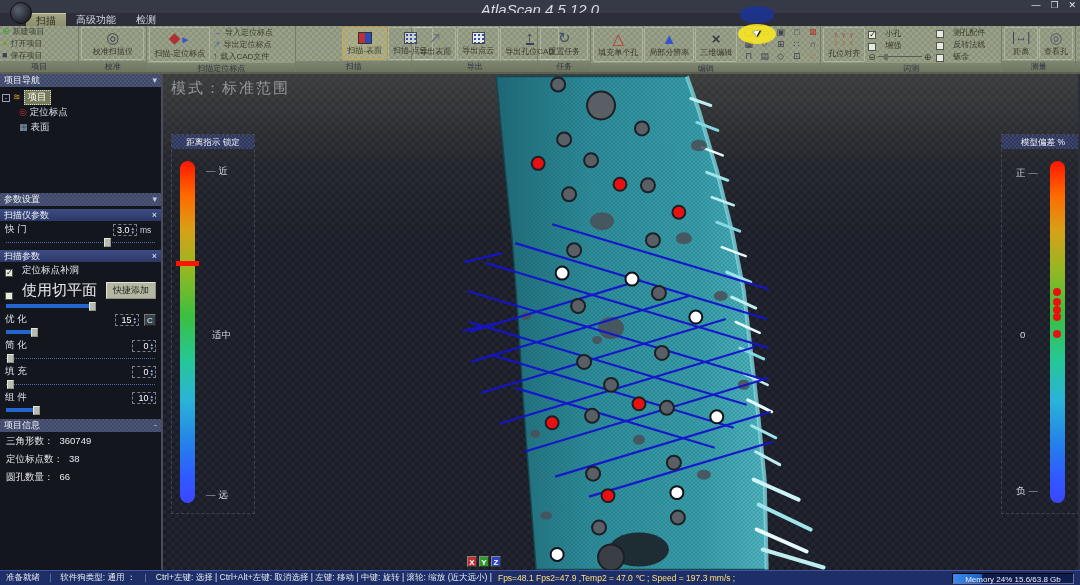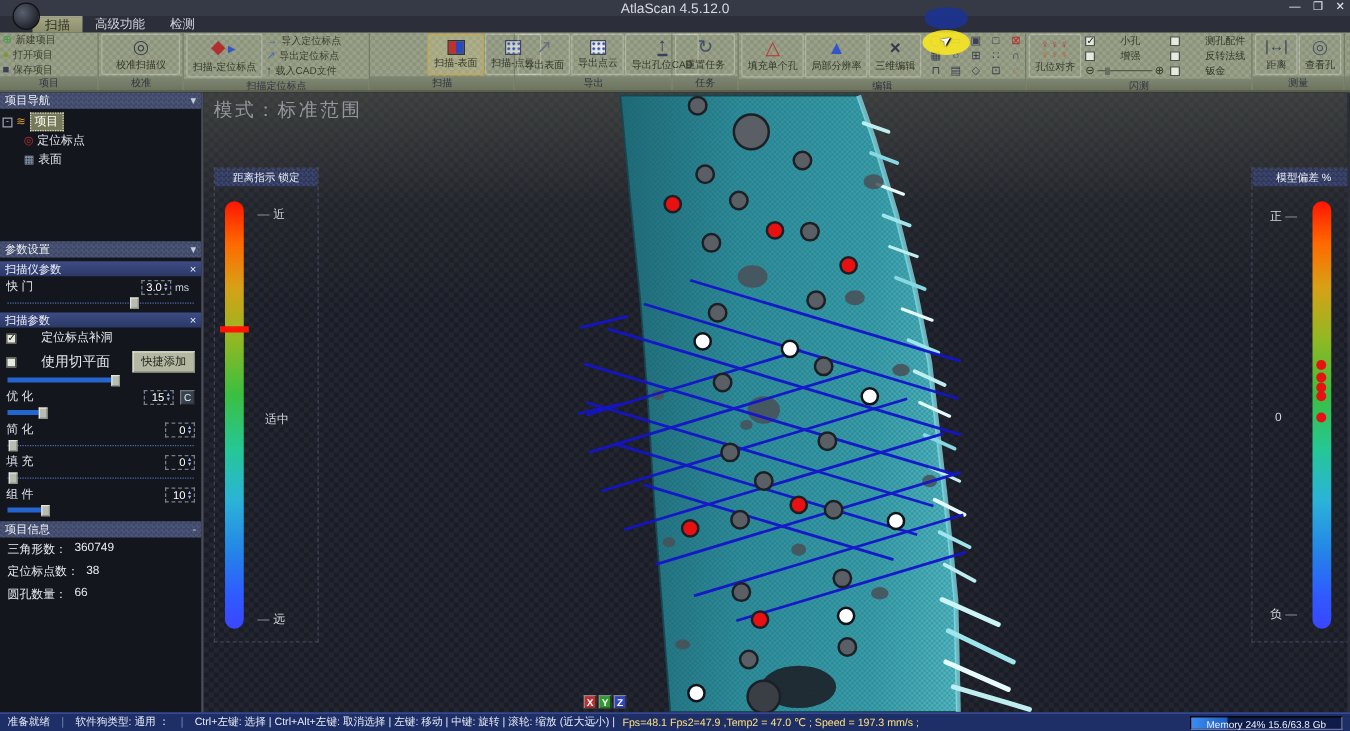--- a/index.html
+++ b/index.html
@@ -1,21 +1,21 @@
 <!DOCTYPE html>
 <html><head>
 <meta charset="utf-8">
 <style>
   html,body{margin:0;padding:0;background:#000;}
   *{box-sizing:border-box;font-family:"Liberation Sans","DejaVu Sans",sans-serif;}
   #app{position:relative;width:1080px;height:585px;overflow:hidden;background:#2c2f3a;}
 
   
   #titlebar{position:absolute;left:0;top:0;width:1080px;height:13px;background:#363a46;color:#cfd2da;}
-  #apptitle{position:absolute;left:0;right:0;top:1px;text-align:center;font-size:11px;color:#d8dbe2;}
+  #apptitle{position:absolute;left:0;right:0;top:1px;text-align:center;font-size:15px;color:#d8dbe2;font-style:italic;}
   #appicon{position:absolute;left:10px;top:2px;width:22px;height:22px;border-radius:50%;
     background:radial-gradient(circle at 35% 35%,#5a6070,#23262e 70%);border:1px solid #111;z-index:5;}
   #wincontrols{position:absolute;right:4px;top:0;display:flex;gap:10px;font-size:9px;color:#e6e8ee;}
   #wincontrols span{cursor:default;}
   #menurow{position:absolute;left:0;top:13px;width:1080px;height:13px;background:#2c2f3a;display:flex;align-items:center;}
   .tab{font-size:10px;color:#d3d6de;padding:0 10px;height:13px;line-height:13px;}
   .tab.active{background:linear-gradient(#a3a583,#8b8d6b);color:#2b2d22;border-top:1px solid #c8caa8;}
   #menuright{margin-left:auto;display:flex;gap:12px;align-items:center;font-size:9.5px;color:#e2e5ec;padding-right:28px;}
   #helpicon{width:11px;height:11px;border-radius:50%;background:#2c6fd4;color:#fff;font-size:8px;
     text-align:center;line-height:11px;font-weight:bold;}
@@ -34,21 +34,21 @@
   .bigbtn .blab{font-size:8px;color:#343729;white-space:nowrap;}
   .bicon{font-size:15px;line-height:15px;}
   .stackcol{display:flex;flex-direction:column;justify-content:center;gap:1px;padding:0 2px;}
   .smallbtn{display:flex;align-items:center;gap:3px;font-size:8px;color:#3a3d2f;white-space:nowrap;}
   .sicon{font-size:9px;line-height:9px;}
   .iconsq{width:14px;height:12px;border:1px solid #333;background:linear-gradient(90deg,#c03030 50%,#2b49b8 50%);}
   .dotsq{width:13px;height:12px;border:1px solid #445;
     background:radial-gradient(#2b49b8 1px,transparent 1.2px) 0 0/4px 4px,#cfd4c2;}
   .editgrid{display:grid;grid-template-columns:repeat(5,15px);grid-auto-rows:11px;gap:1px;align-content:center;padding:0 3px;}
   .editgrid span{font-size:9px;line-height:11px;text-align:center;color:#3c4150;}
-  .cb{display:flex;align-items:center;gap:20px;font-size:8px;color:#343729;white-space:nowrap;}
+  .cb{display:flex;align-items:flex-end;gap:9px;font-size:8px;color:#343729;white-space:nowrap;}
   .cbbox{width:8px;height:8px;border:1px solid #4e554b;background:#e8eadf;position:relative;flex:none;}
   .cb.checked .cbbox::after{content:"✓";position:absolute;left:0;top:-2px;font-size:8px;color:#111;}
   .flashslider{display:flex;align-items:center;gap:2px;font-size:9px;color:#3a3d2f;}
   .fstrack{width:44px;border-top:1px solid #555c50;position:relative;}
   .fstrack i{position:absolute;left:6px;top:-3px;width:4px;height:6px;background:#6a705f;}
   .pins{font-size:9px;line-height:8px;letter-spacing:1px;color:#b03636;text-align:center;}
   .pins .row2{color:#c2572a;}
 
   
   #highlight{position:absolute;left:738px;top:24px;width:38px;height:20px;border-radius:50%;
@@ -396,21 +396,21 @@
           <span>扫描参数</span>
           <span class="hx">×</span>
         </div>
       <div class="prow">
         <div class="cb checked" style="color:#e8eaf0;font-size:9.5px">
             <span class="cbbox"></span>
             <span>定位标点补洞</span>
           </div>
       </div>
       <div class="prow">
-        <div class="cb" style="color:#e8eaf0;font-size:11px">
+        <div class="cb" style="color:#e8eaf0;font-size:15px">
             <span class="cbbox"></span>
             <span>使用切平面</span>
           </div>
         <button class="quickadd">快捷添加</button>
       </div>
       <div class="slider">
           <div class="sfill" style="width:56%"></div>
           <div class="sthumb" style="left:56%"></div>
         </div>
 

